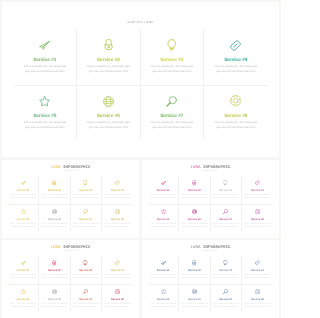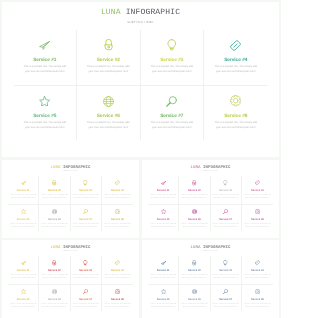--- a/index.html
+++ b/index.html
@@ -46,24 +46,20 @@
   .tic{margin-top:3.5px;height:7px;display:flex;align-items:center;justify-content:center;}
   .tct{margin-top:2.5px;font-size:2.6px;font-weight:bold;}
   .tcd{margin-top:2px;font-size:1.6px;line-height:2.0;color:#c8ccc8;text-align:center;width:28px;}
 </style>
 </head>
 <body>
 
 <div class="page">
 
   <div class="hero">
-    <div class="title">
-      <span class="luna">LUNA</span>
-      <span class="info">INFOGRAPHIC</span>
-    </div>
     <div class="subtitle">SUBTITLE HERE</div>
     <div class="grid">
         <div class="cell">
           <div class="ic">
             <svg viewBox="0 0 22 18" width="11.00" height="9.00" fill="none" stroke="#7cb563" stroke-width="1.50" stroke-linecap="round" stroke-linejoin="round">
               <path d="M20.8 1.2 1.2 11.2l6.6 1.1Z"></path>
               <path d="M20.8 1.2 7.8 12.3l.5 4.5 2.8-3.5"></path>
             </svg>
           </div>
           <div class="ct" style="color:#7cb563">Service #1</div>

